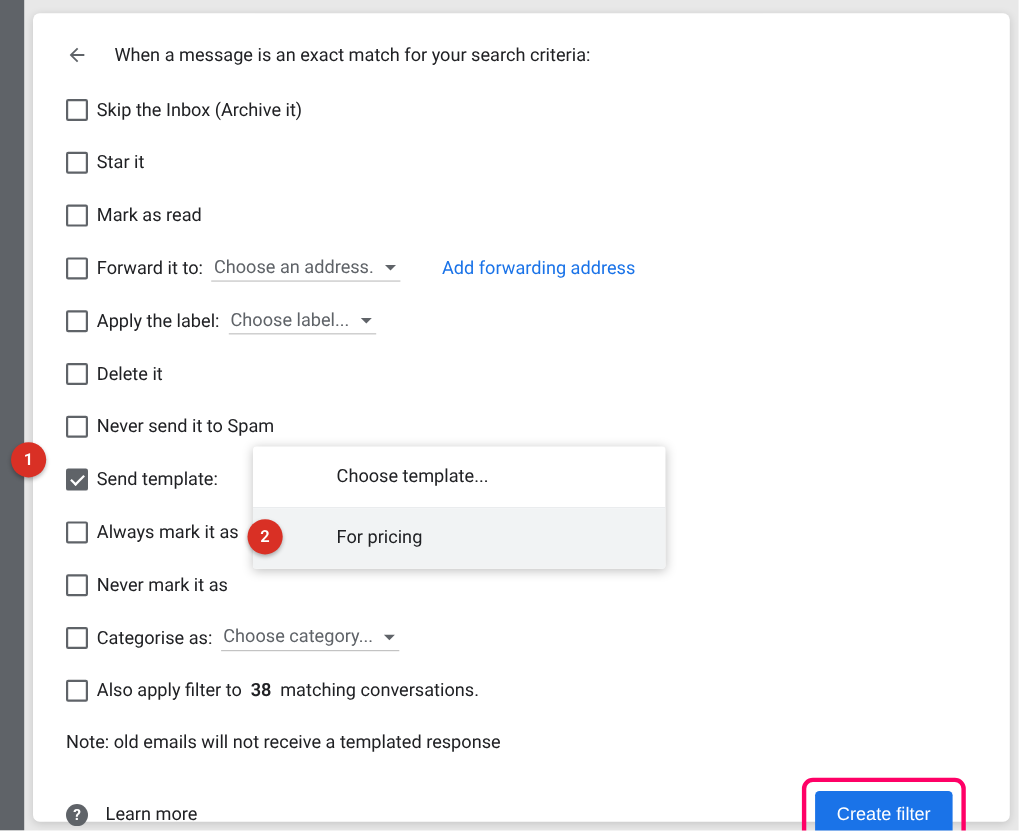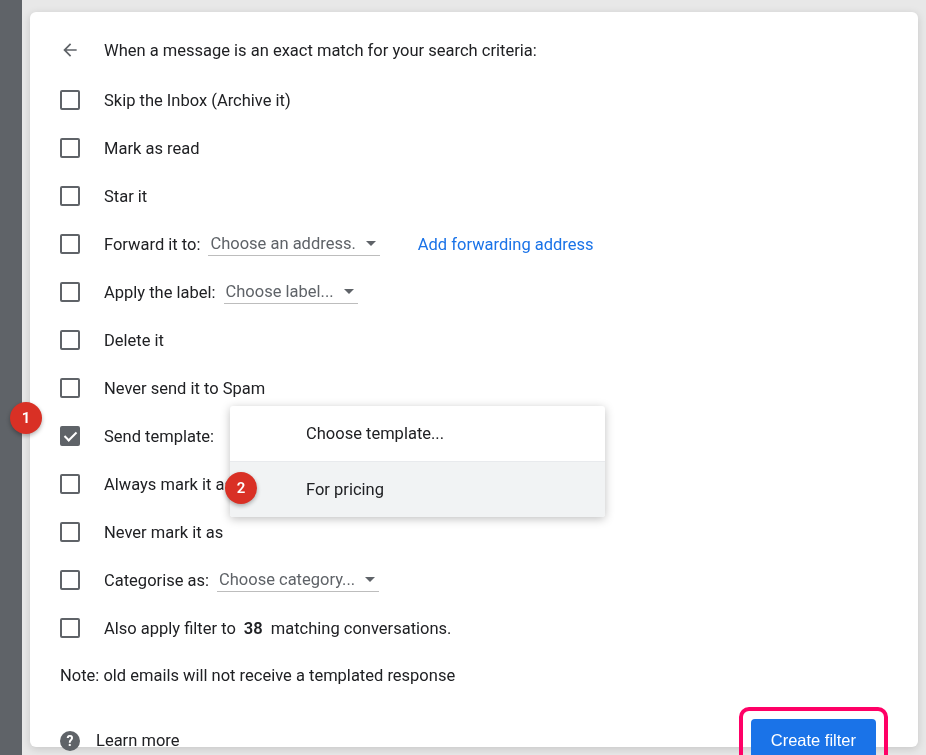--- a/index.html
+++ b/index.html
@@ -17,42 +17,42 @@
       width: 22px; height: 100%;
       background: #5f6368;
     }
     .dialog {
       position: absolute;
       left: 30px; top: 12px;
       right: 8px; bottom: 8px;
       background: #fff;
       border-radius: 6px;
       box-shadow: 0 2px 8px rgba(0,0,0,0.15);
-      padding: 28px 30px 20px 30px;
+      padding: 28px 40px 20px 30px;
       font-size: 16px;
       color: #202124;
     }
     .header-row {
       display: flex;
       align-items: center;
       gap: 24px;
       margin-bottom: 28px;
     }
     .back-arrow {
       width: 20px; height: 20px;
       display: flex; align-items: center; justify-content: center;
       cursor: pointer;
       color: #5f6368;
     }
     .back-arrow svg { width: 20px; height: 20px; }
     .header-text { font-size: 16.5px; color: #202124; }
     .option-row {
       display: flex;
       align-items: center;
-      gap: 24px;
+      gap: 8px;
       margin-bottom: 24px;
       min-height: 24px;
     }
     .checkbox {
       width: 20px; height: 20px;
       border: 2px solid #5f6368;
       border-radius: 2px;
       flex-shrink: 0;
       display: flex;
       align-items: center;
@@ -201,26 +201,26 @@
     <div class="header-text">When a message is an exact match for your search criteria:</div>
   </div>
 
   <div class="option-row">
     <div class="checkbox"></div>
     <div class="option-label">Skip the Inbox (Archive it)</div>
   </div>
 
   <div class="option-row">
     <div class="checkbox"></div>
+    <div class="option-label">Star it</div>
+  </div>
+
+  <div class="option-row">
+    <div class="checkbox"></div>
     <div class="option-label">Mark as read</div>
-  </div>
-
-  <div class="option-row">
-    <div class="checkbox"></div>
-    <div class="option-label">Star it</div>
   </div>
 
   <div class="option-row">
     <div class="checkbox"></div>
     <div class="option-label">
       <span>Forward it to:</span>
       <span class="dropdown">
         <span>Choose an address.</span>
         <span class="caret"></span>
       </span>

